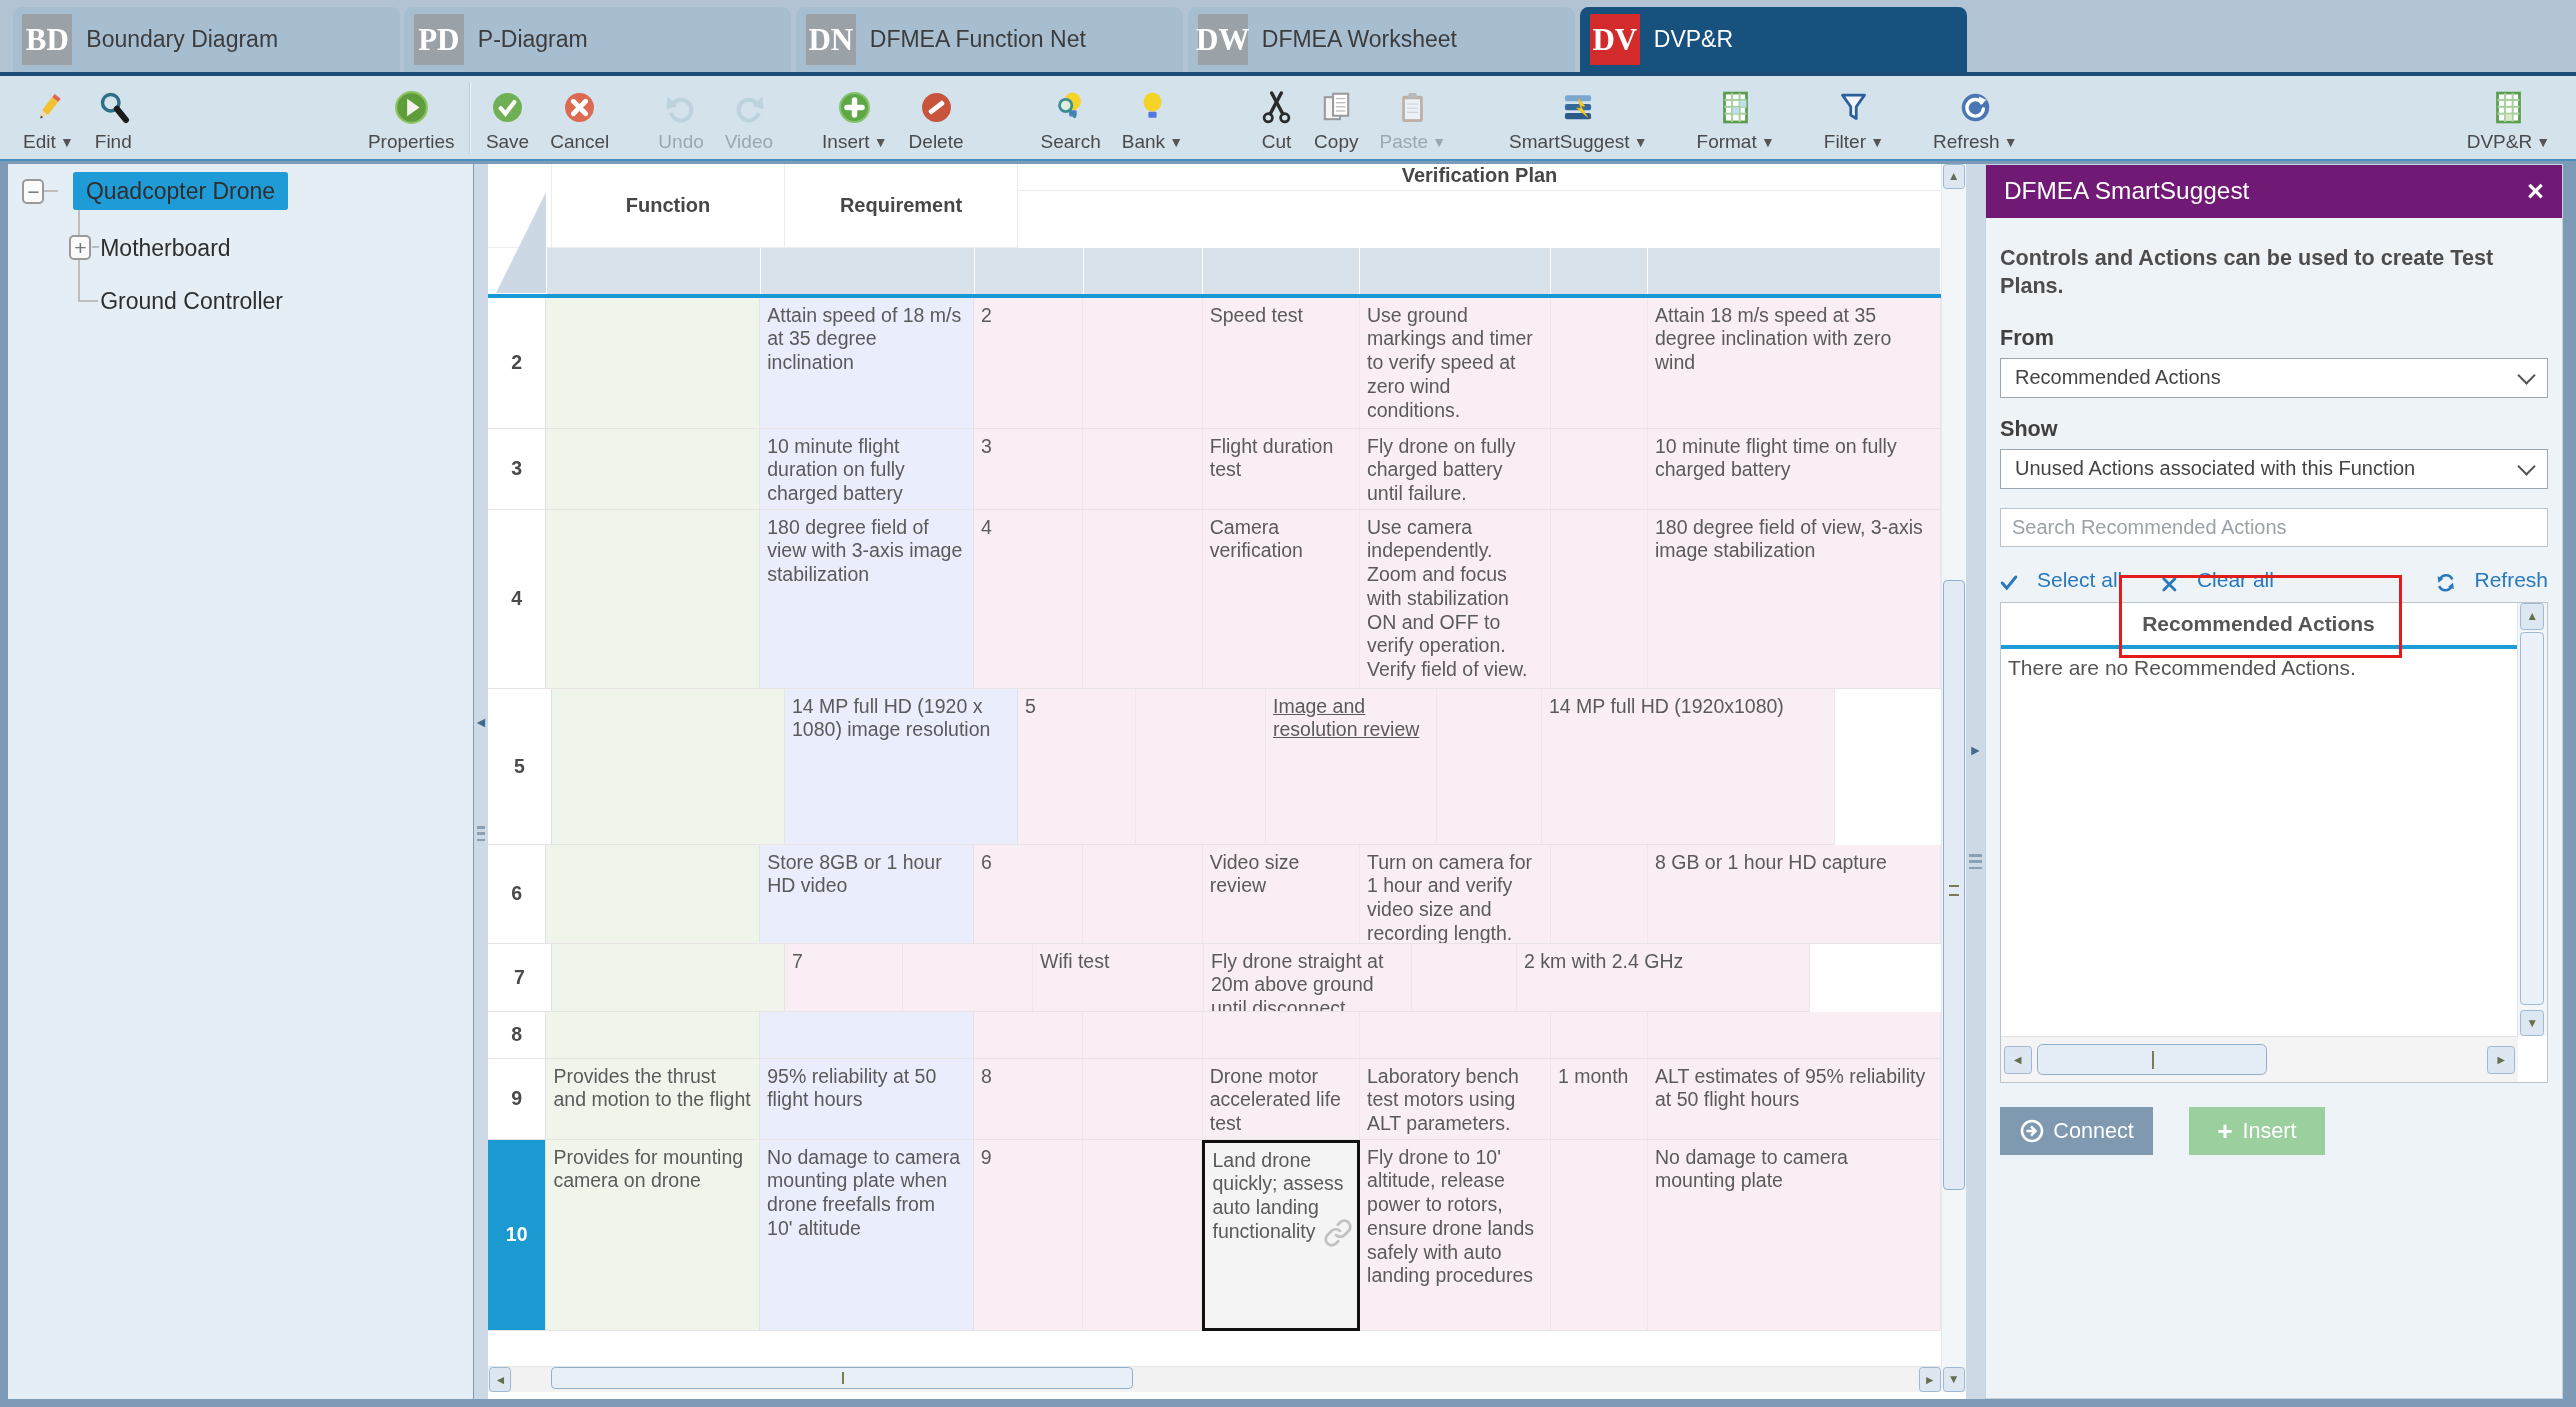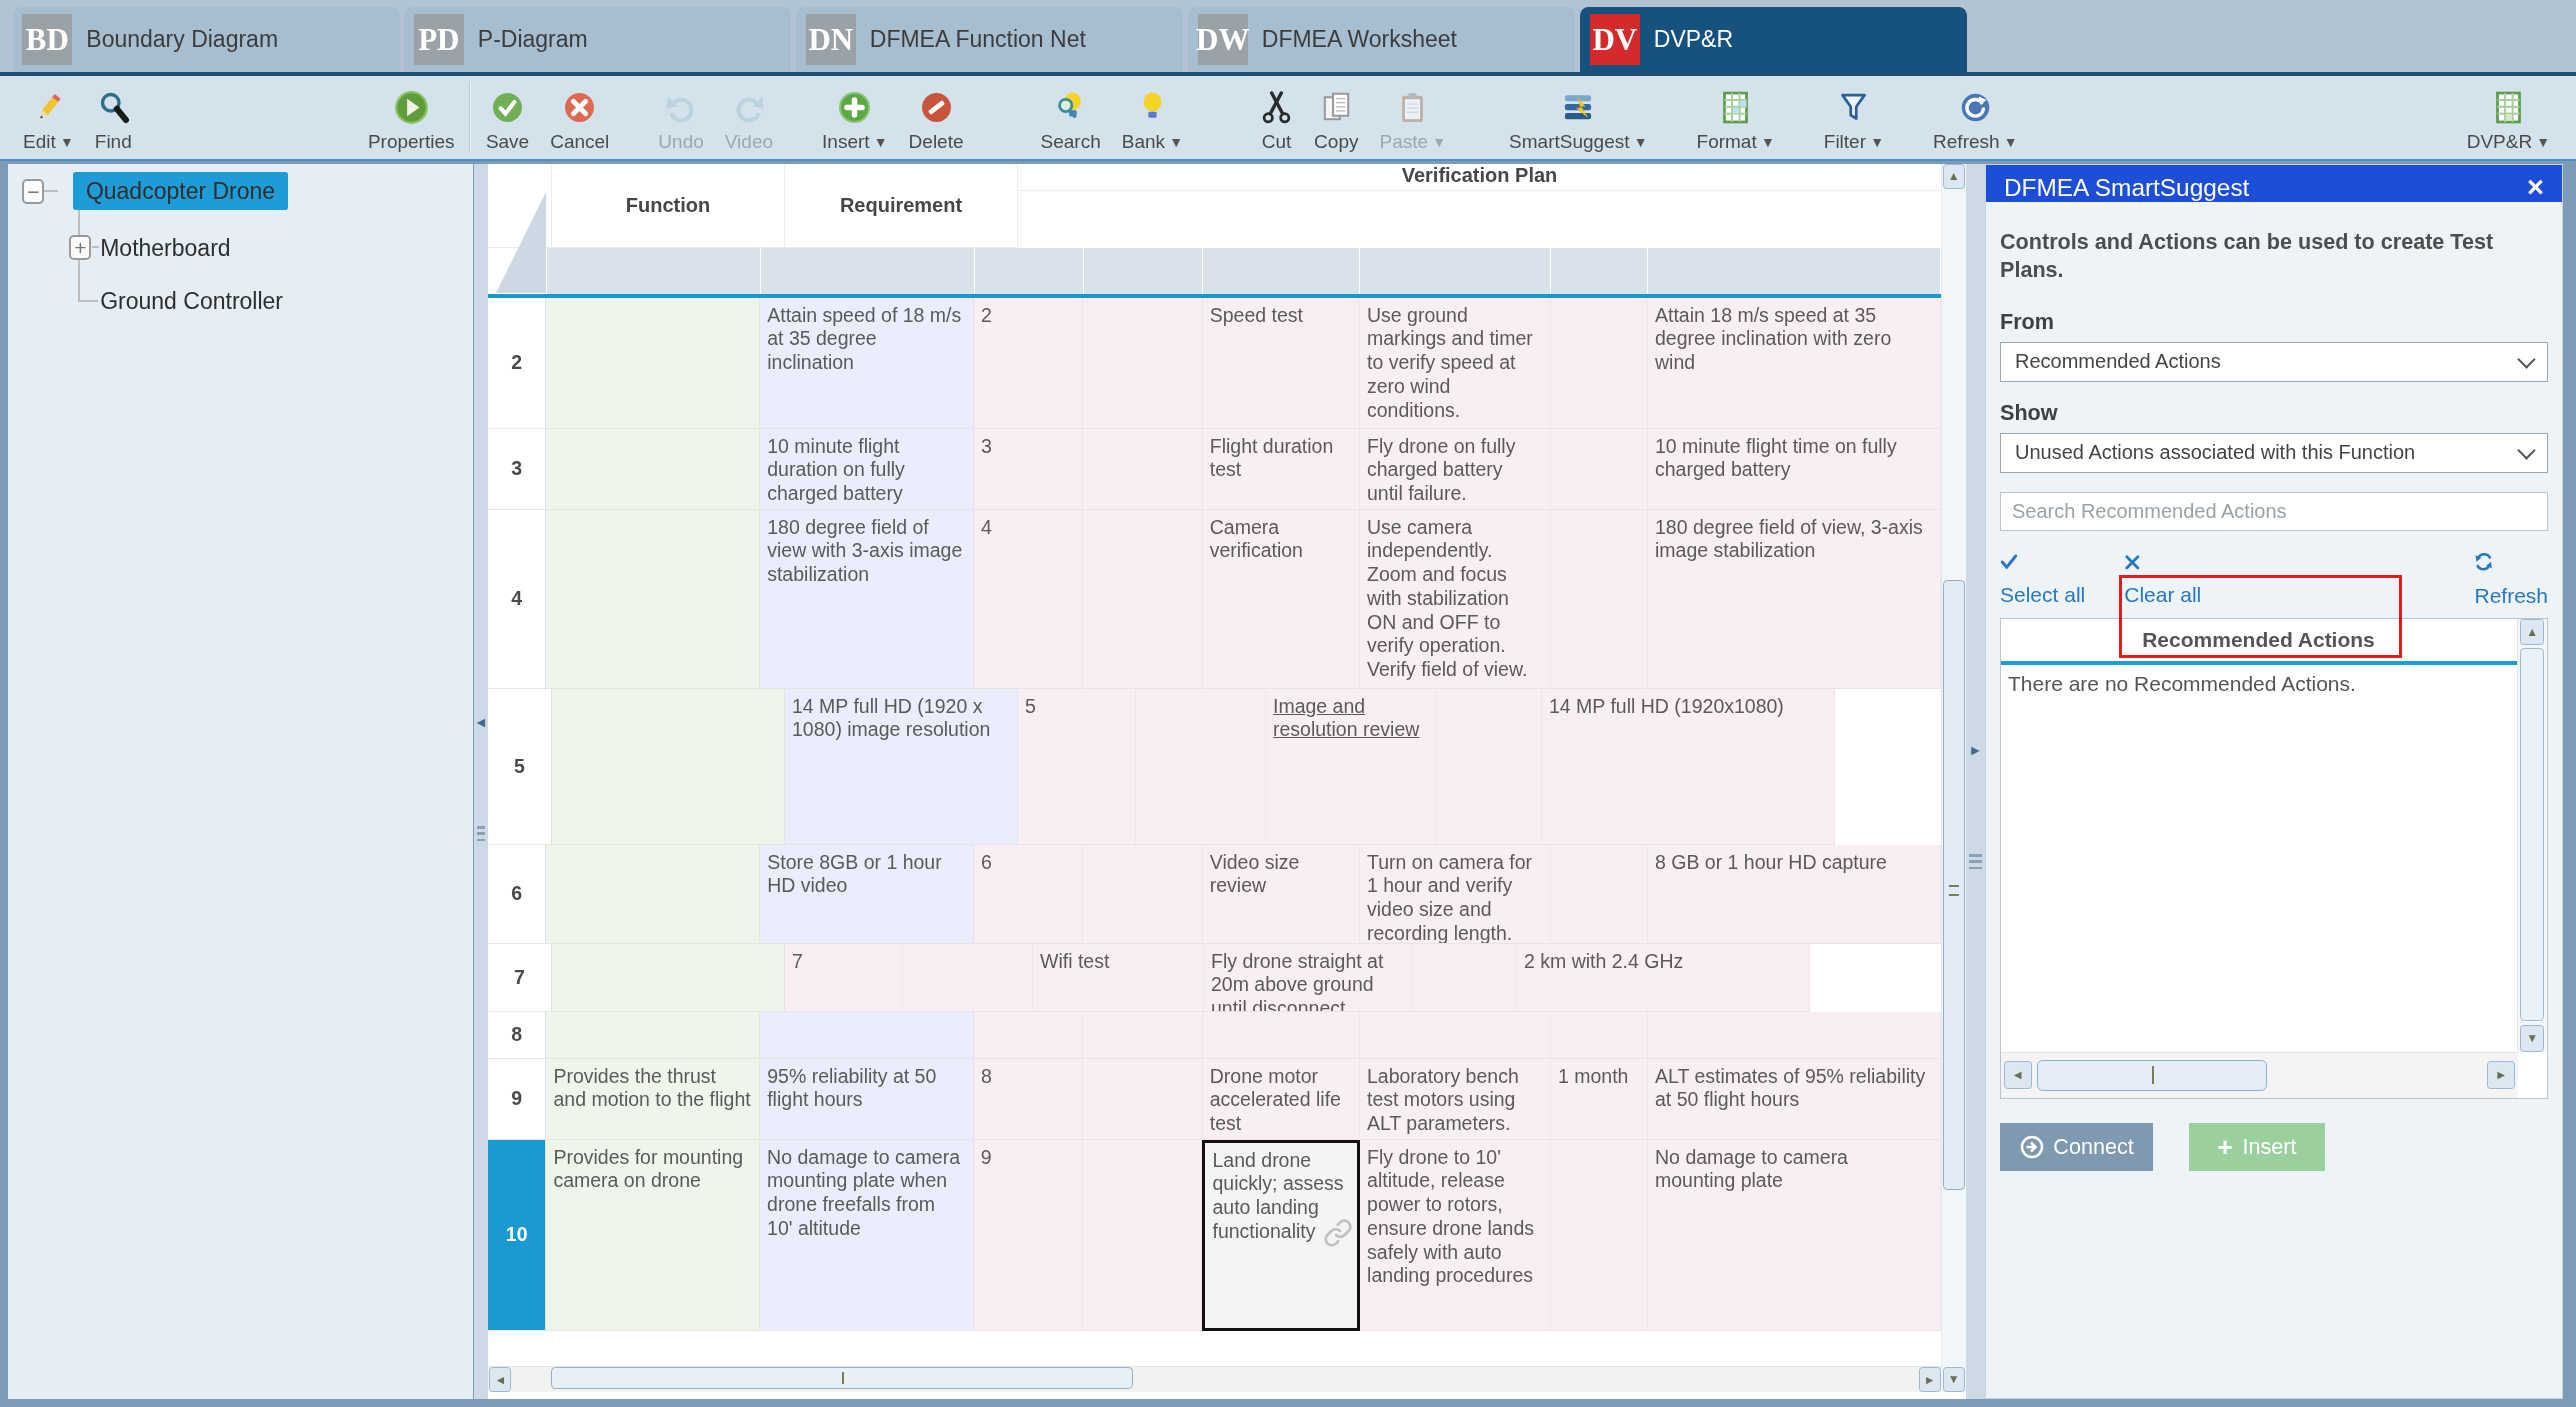--- a/index.html
+++ b/index.html
@@ -92,32 +92,32 @@
 
   
   .split{position:absolute;top:2.8px;bottom:8.4px;background:#cdd9e4;}
   .split-l{left:474px;width:14px;}
   .split-r{left:1966px;width:19px;}
   .split .arr{position:absolute;left:0;right:0;text-align:center;color:#3f6b8e;font-size:14px;cursor:pointer;}
   .split .grip{position:absolute;left:2.8px;right:2.8px;height:18px;background:repeating-linear-gradient(to bottom,#8aa0b4 0 2.8px,transparent 2.8px 6.3px);cursor:pointer;}
 
   
   .panel{position:absolute;left:1985px;top:2.8px;width:578px;bottom:8.4px;background:#eef3f7;border:1.4px solid #c6d4e0;box-sizing:border-box;}
-  .ptitle{height:37px;background:#1d4ed8;color:#fff;font-size:24.4px;display:flex;align-items:flex-end;padding:0 18px;}
+  .ptitle{height:53px;background:#701a75;color:#fff;font-size:24.4px;display:flex;align-items:center;padding:0 18px;}
   .pclose{margin-left:auto;font-weight:bold;font-size:29px;cursor:pointer;line-height:1;}
   .pbody{padding:14px;position:relative;margin-top:12px;}
   .pdesc{font-size:21.6px;font-weight:bold;color:#4d4d4d;line-height:1.3;margin-bottom:25px;}
   .plabel{font-size:21.6px;font-weight:bold;color:#3f3f3f;margin:18px 0 7px;}
   .plabel.first{margin-top:0;}
   .pselect{height:40px;background:#fff;border:1.4px solid #9aa7b0;font-size:20px;color:#444;padding:0 14px;display:flex;align-items:center;box-sizing:border-box;cursor:pointer;}
   .chev{width:11px;height:11px;border-right:2.1px solid #555;border-bottom:2.1px solid #555;transform:rotate(45deg);margin-left:auto;margin-top:-4.2px;}
   .psearch{margin-top:19.5px;width:100%;height:39px;border:1.4px solid #b9c4cc;font-size:20px;padding:0 11px;color:#444;box-sizing:border-box;font-family:"Liberation Sans",sans-serif;background:#fff;}
   .psearch::placeholder{color:#9aa2a8;}
   .plinks{margin-top:21px;display:flex;align-items:center;font-size:21px;color:#2878be;}
-  .plink{display:flex;align-items:flex-start;gap:12px;cursor:pointer;flex-direction:column;}
+  .plink{display:flex;align-items:flex-end;gap:19px;cursor:pointer;}
   .plink.clear{margin-left:39px;}
   .plink.refresh{margin-left:auto;}
   .listbox{margin-top:9.8px;height:481px;background:#fff;border:1.4px solid #b9c4cc;position:relative;box-sizing:border-box;overflow:hidden;}
   .lhead{height:42px;line-height:42px;text-align:center;font-weight:bold;font-size:21px;color:#555;width:calc(100% - 31px);}
   .lblue{position:absolute;left:0;top:42px;height:4.2px;width:calc(100% - 28px);background:#1e9cd7;}
   .lempty{padding:11px 7px;font-size:21px;color:#555;}
   .lvscroll{position:absolute;right:0;top:0;width:29px;bottom:46px;background:#f3f6f9;border-left:1.4px solid #dfe6ec;}
   .lvs-btn{position:absolute;left:2.1px;width:24px;height:26.5px;background:#dce7f2;border:1.4px solid #9db8d0;border-radius:3.5px;color:#66704f;font-size:12px;display:flex;align-items:center;justify-content:center;box-sizing:border-box;cursor:pointer;}
   .lvs-up{top:0;}
   .lvs-down{bottom:0;}

